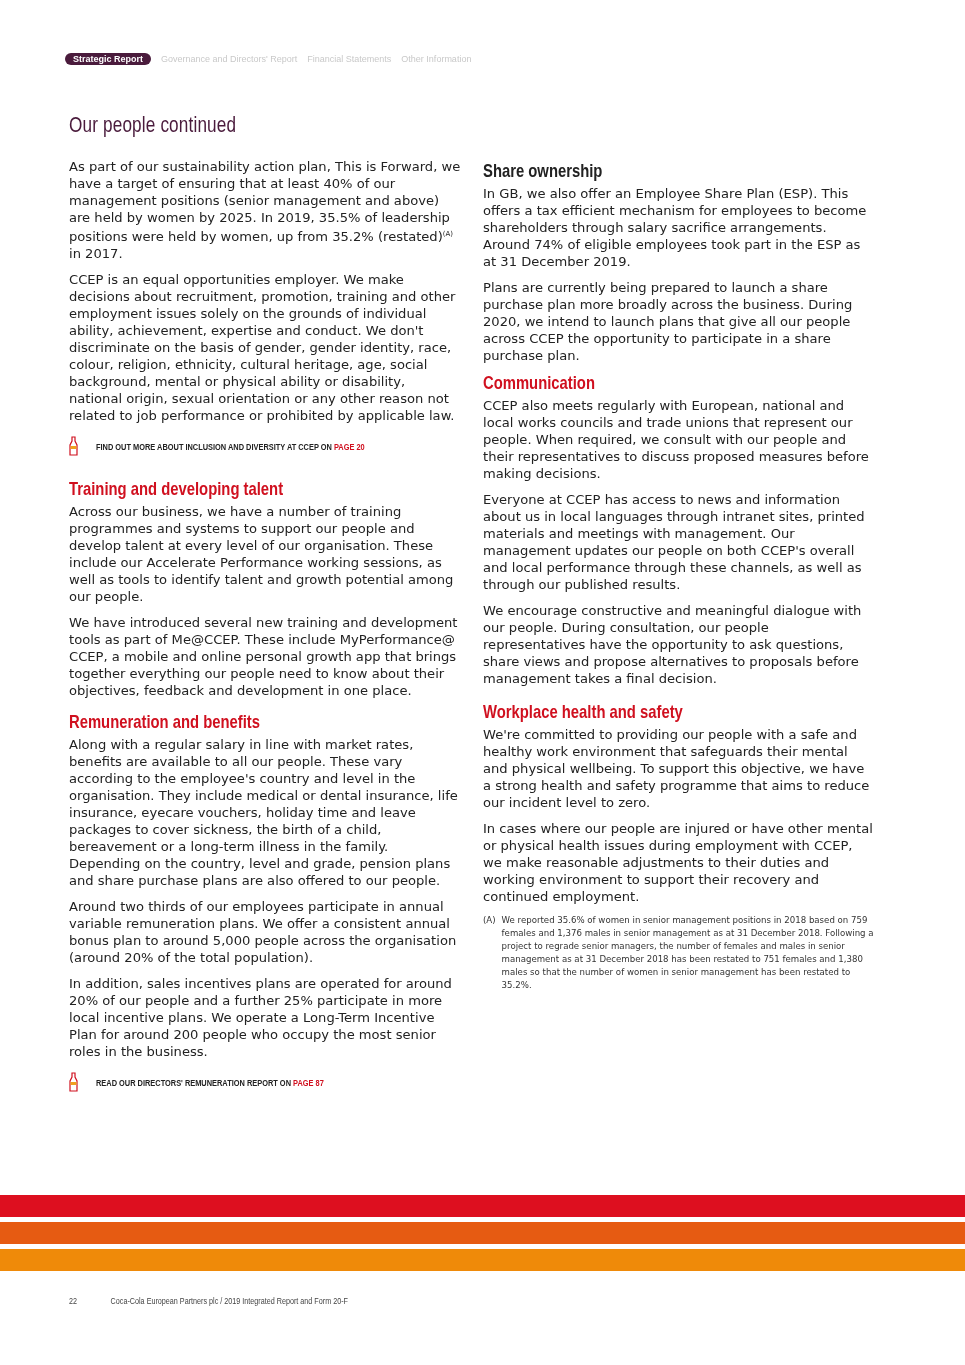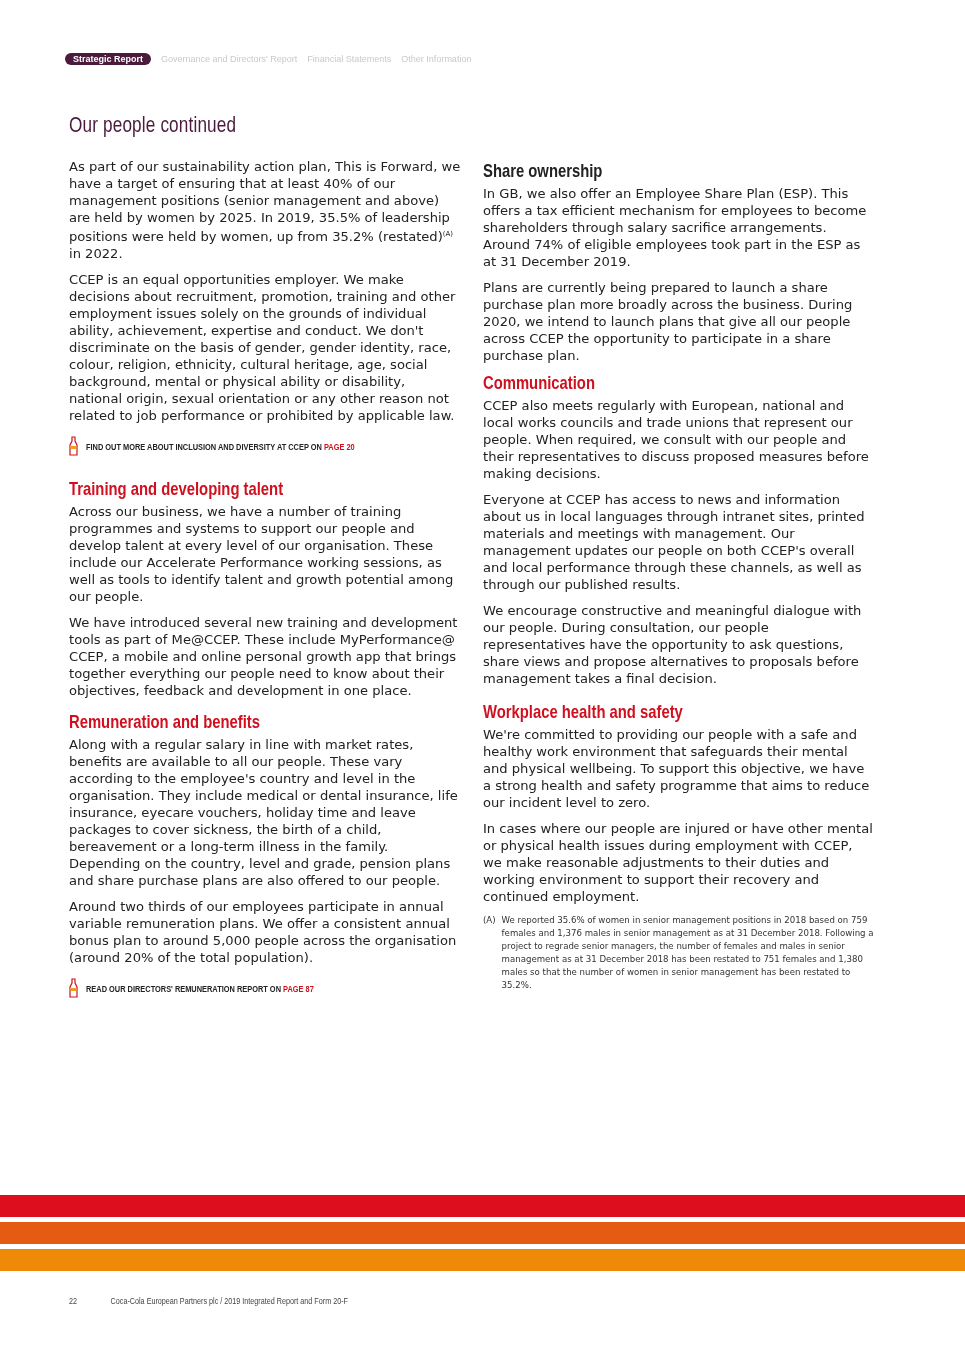--- a/index.html
+++ b/index.html
@@ -12,21 +12,21 @@
   .title { position:absolute; top:112px; left:69px; font-family:"Liberation Sans", sans-serif;
            font-size:22px; color:#4a1b3c; transform:scaleX(0.78); transform-origin:left; letter-spacing:0.2px; }
   .col { position:absolute; top:158px; width:392px; font-size:13.1px; line-height:17px; }
   .col.left { left:69px; }
   .col.right { left:483px; top:160px; }
   p { margin:0 0 9px 0; }
   h3 { margin:0 0 3px 0; font-family:"Liberation Sans", sans-serif; font-weight:bold;
        font-size:19px; line-height:22px; transform:scaleX(0.78); transform-origin:left; white-space:nowrap; }
   h3.red { color:#d0101f; }
   h3.dark { color:#222; font-weight:bold; }
-  .callout { display:flex; align-items:center; gap:8px; margin:12px 0 22px 0; }
+  .callout { display:flex; align-items:center; gap:18px; margin:12px 0 22px 0; }
   .callout .txt { font-family:"Liberation Sans", sans-serif; font-weight:bold; font-size:9.5px;
                   transform:scaleX(0.78); transform-origin:left; white-space:nowrap; color:#222; }
   .callout .pg { color:#d0101f; }
   sup { font-size:7px; }
   .footnote { font-size:8.6px; line-height:13px; display:flex; gap:6px; margin-top:4px; color:#333; }
   .bar { position:absolute; left:0; width:965px; height:22px; }
   .bar1 { top:1195px; background:#dd0f1f; }
   .bar2 { top:1222px; background:#e65b12; }
   .bar3 { top:1249px; background:#ef8a09; }
   .footer { position:absolute; top:1296px; left:69px; font-family:"Liberation Sans", sans-serif;
@@ -38,35 +38,36 @@
 <div class="nav">
   <span class="active">Strategic Report</span>
   <span class="inactive">Governance and Directors' Report</span>
   <span class="inactive">Financial Statements</span>
   <span class="inactive">Other Information</span>
 </div>
 
 <div class="title">Our people continued</div>
 
 <div class="col left">
-  <p><span>As part of our sustainability action plan, This is Forward, we have a target of ensuring that at least 40% of our management positions (senior management and above) are held by women by 2025. In 2019, 35.5% of leadership positions were held by women, up from 35.2% (restated)</span><sup>(A)</sup><span> in 2022.</span></p>
+  <p><span>As part of our sustainability action plan, This is Forward, we have a target of ensuring that at least 40% of our management positions (senior management and above) are held by women by 2025. In 2019, 35.5% of leadership positions were held by women, up from 35.2% (restated)</span><sup>(A)</sup><span> in 2017.</span></p>
   <p>CCEP is an equal opportunities employer. We make decisions about recruitment, promotion, training and other employment issues solely on the grounds of individual ability, achievement, expertise and conduct. We don't discriminate on the basis of gender, gender identity, race, colour, religion, ethnicity, cultural heritage, age, social background, mental or physical ability or disability, national origin, sexual orientation or any other reason not related to job performance or prohibited by applicable law.</p>
   <div class="callout">
     <svg width="9" height="20" viewBox="0 0 9 20">
         <path d="M3 1h3v4l2 4v10H1V9l2-4z" fill="none" stroke="#d0101f" stroke-width="1.2"></path>
         <rect x="1.5" y="10" width="6" height="3" fill="#f0a020"></rect>
       </svg>
     <span class="txt"><span>FIND OUT MORE ABOUT INCLUSION AND DIVERSITY AT CCEP ON </span><span class="pg">PAGE 20</span></span>
   </div>
   <h3 class="red">Training and developing talent</h3>
   <p>Across our business, we have a number of training programmes and systems to support our people and develop talent at every level of our organisation. These include our Accelerate Performance working sessions, as well as tools to identify talent and growth potential among our people.</p>
   <p style="margin-bottom:12px">We have introduced several new training and development tools as part of Me@CCEP. These include MyPerformance@ CCEP, a mobile and online personal growth app that brings together everything our people need to know about their objectives, feedback and development in one place.</p>
   <h3 class="red">Remuneration and benefits</h3>
   <p>Along with a regular salary in line with market rates, benefits are available to all our people. These vary according to the employee's country and level in the organisation. They include medical or dental insurance, life insurance, eyecare vouchers, holiday time and leave packages to cover sickness, the birth of a child, bereavement or a long-term illness in the family. Depending on the country, level and grade, pension plans and share purchase plans are also offered to our people.</p>
   <p>Around two thirds of our employees participate in annual variable remuneration plans. We offer a consistent annual bonus plan to around 5,000 people across the organisation (around 20% of the total population).</p>
+  <p>In addition, sales incentives plans are operated for around 20% of our people and a further 25% participate in more local incentive plans. We operate a Long-Term Incentive Plan for around 200 people who occupy the most senior roles in the business.</p>
   <div class="callout">
     <svg width="9" height="20" viewBox="0 0 9 20">
         <path d="M3 1h3v4l2 4v10H1V9l2-4z" fill="none" stroke="#d0101f" stroke-width="1.2"></path>
         <rect x="1.5" y="10" width="6" height="3" fill="#f0a020"></rect>
       </svg>
     <span class="txt"><span>READ OUR DIRECTORS' REMUNERATION REPORT ON </span><span class="pg">PAGE 87</span></span>
   </div>
 </div>
 
 <div class="col right">

